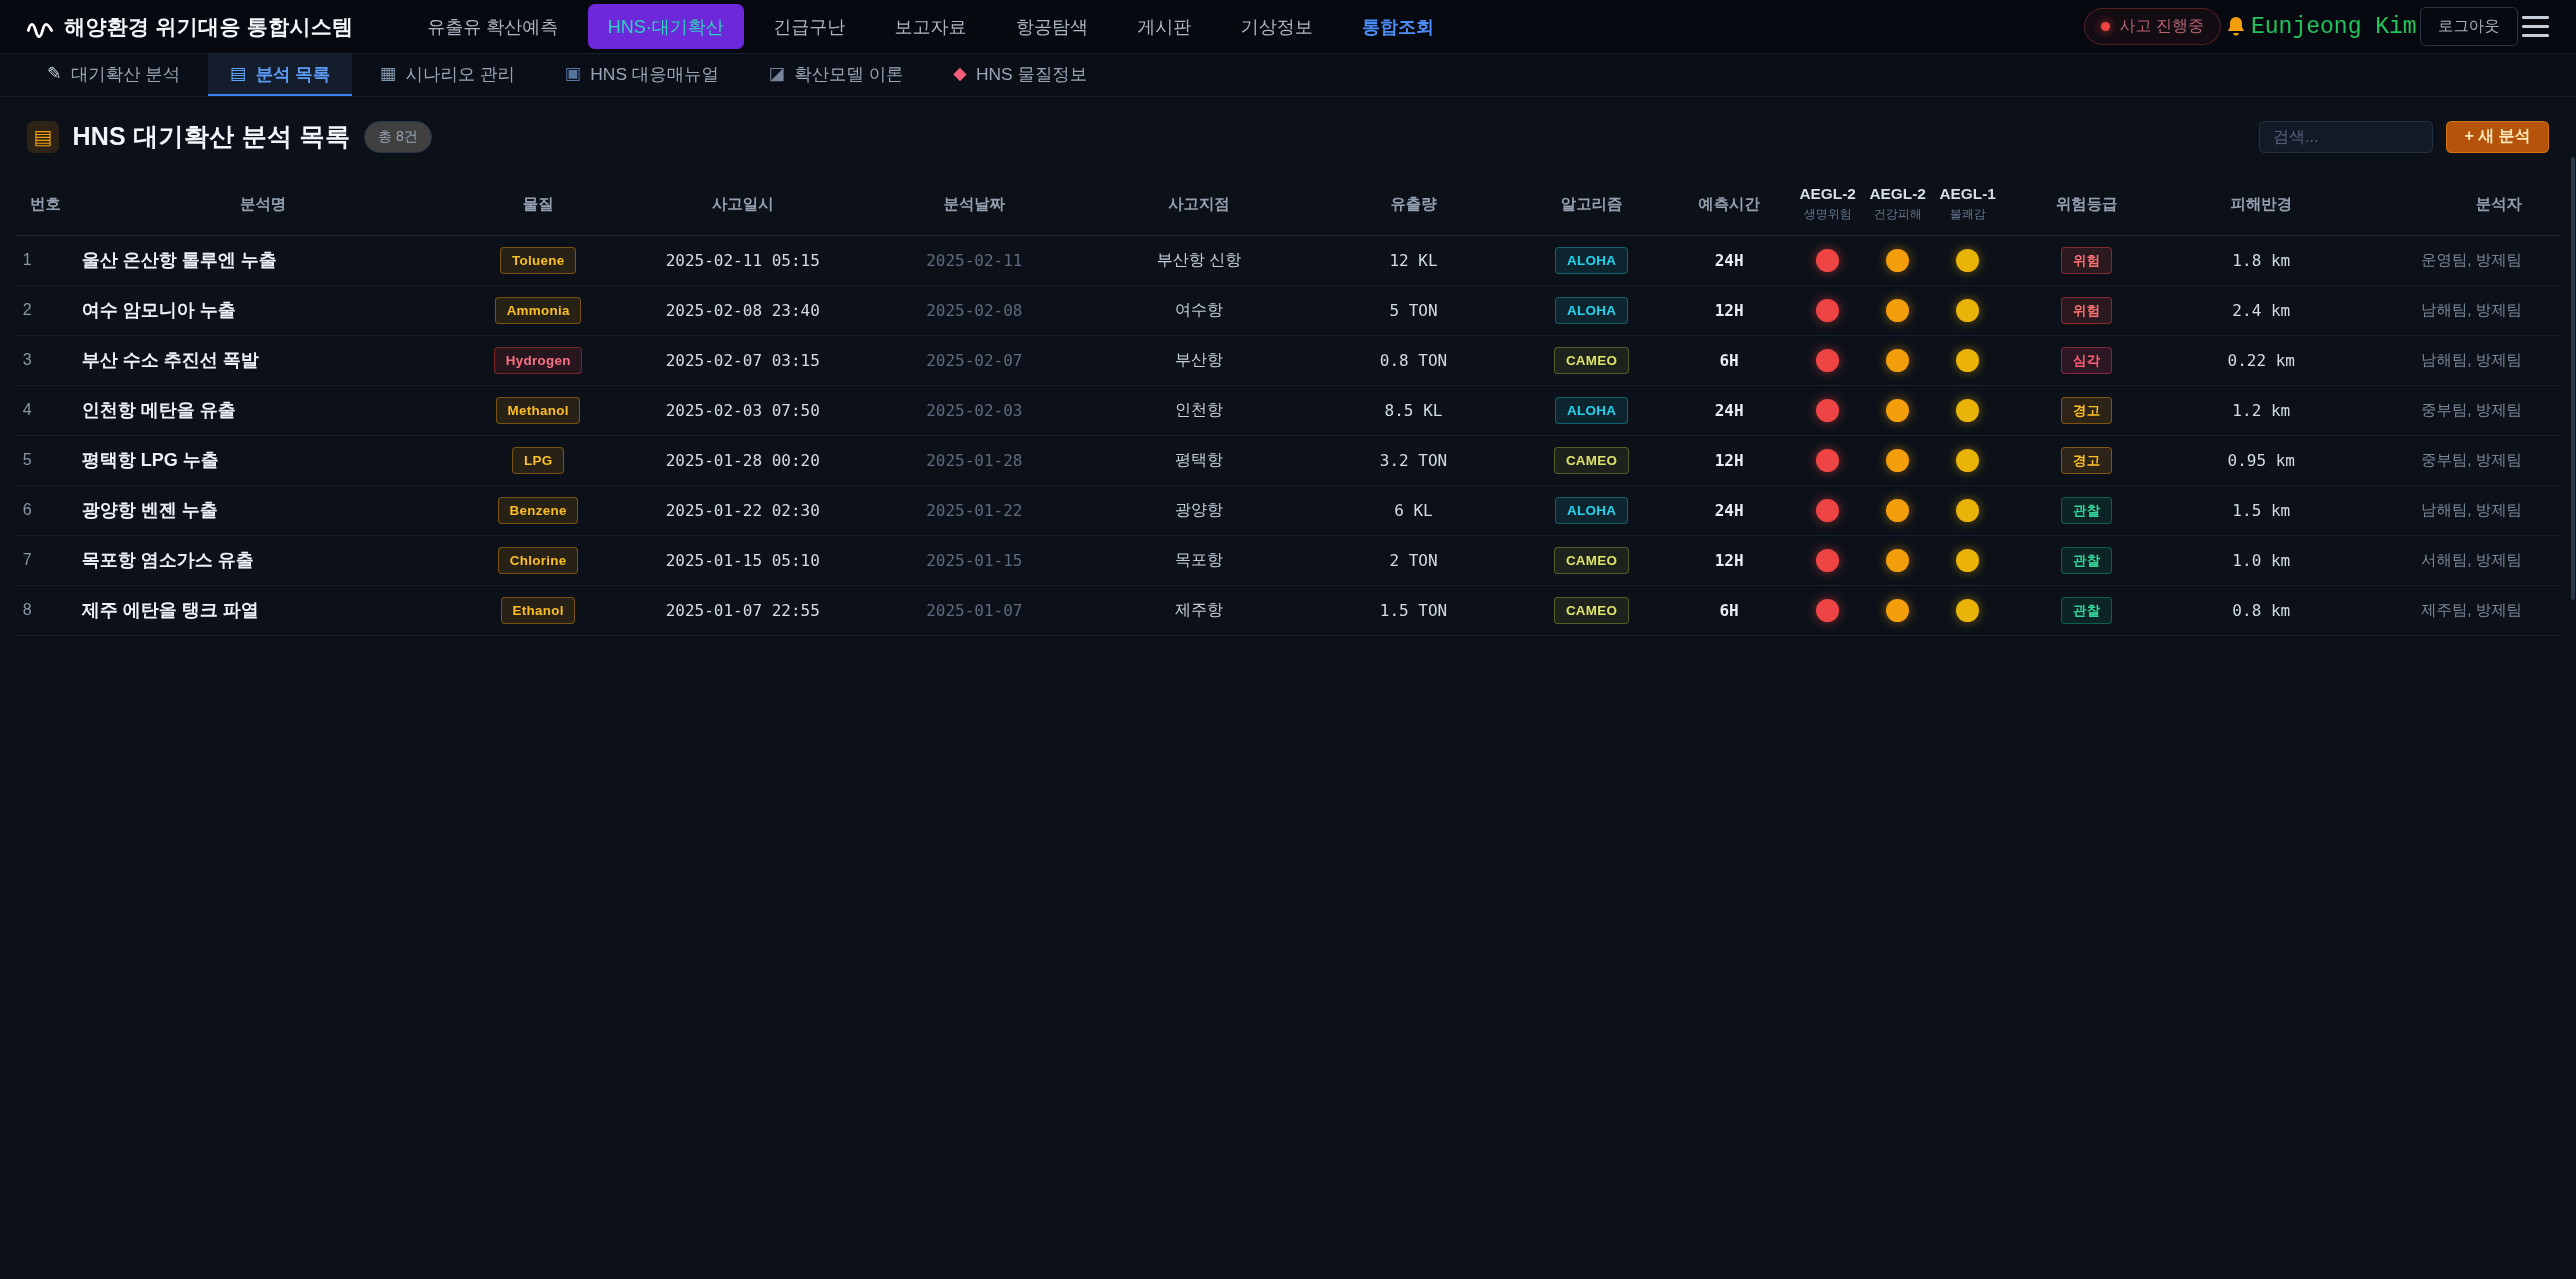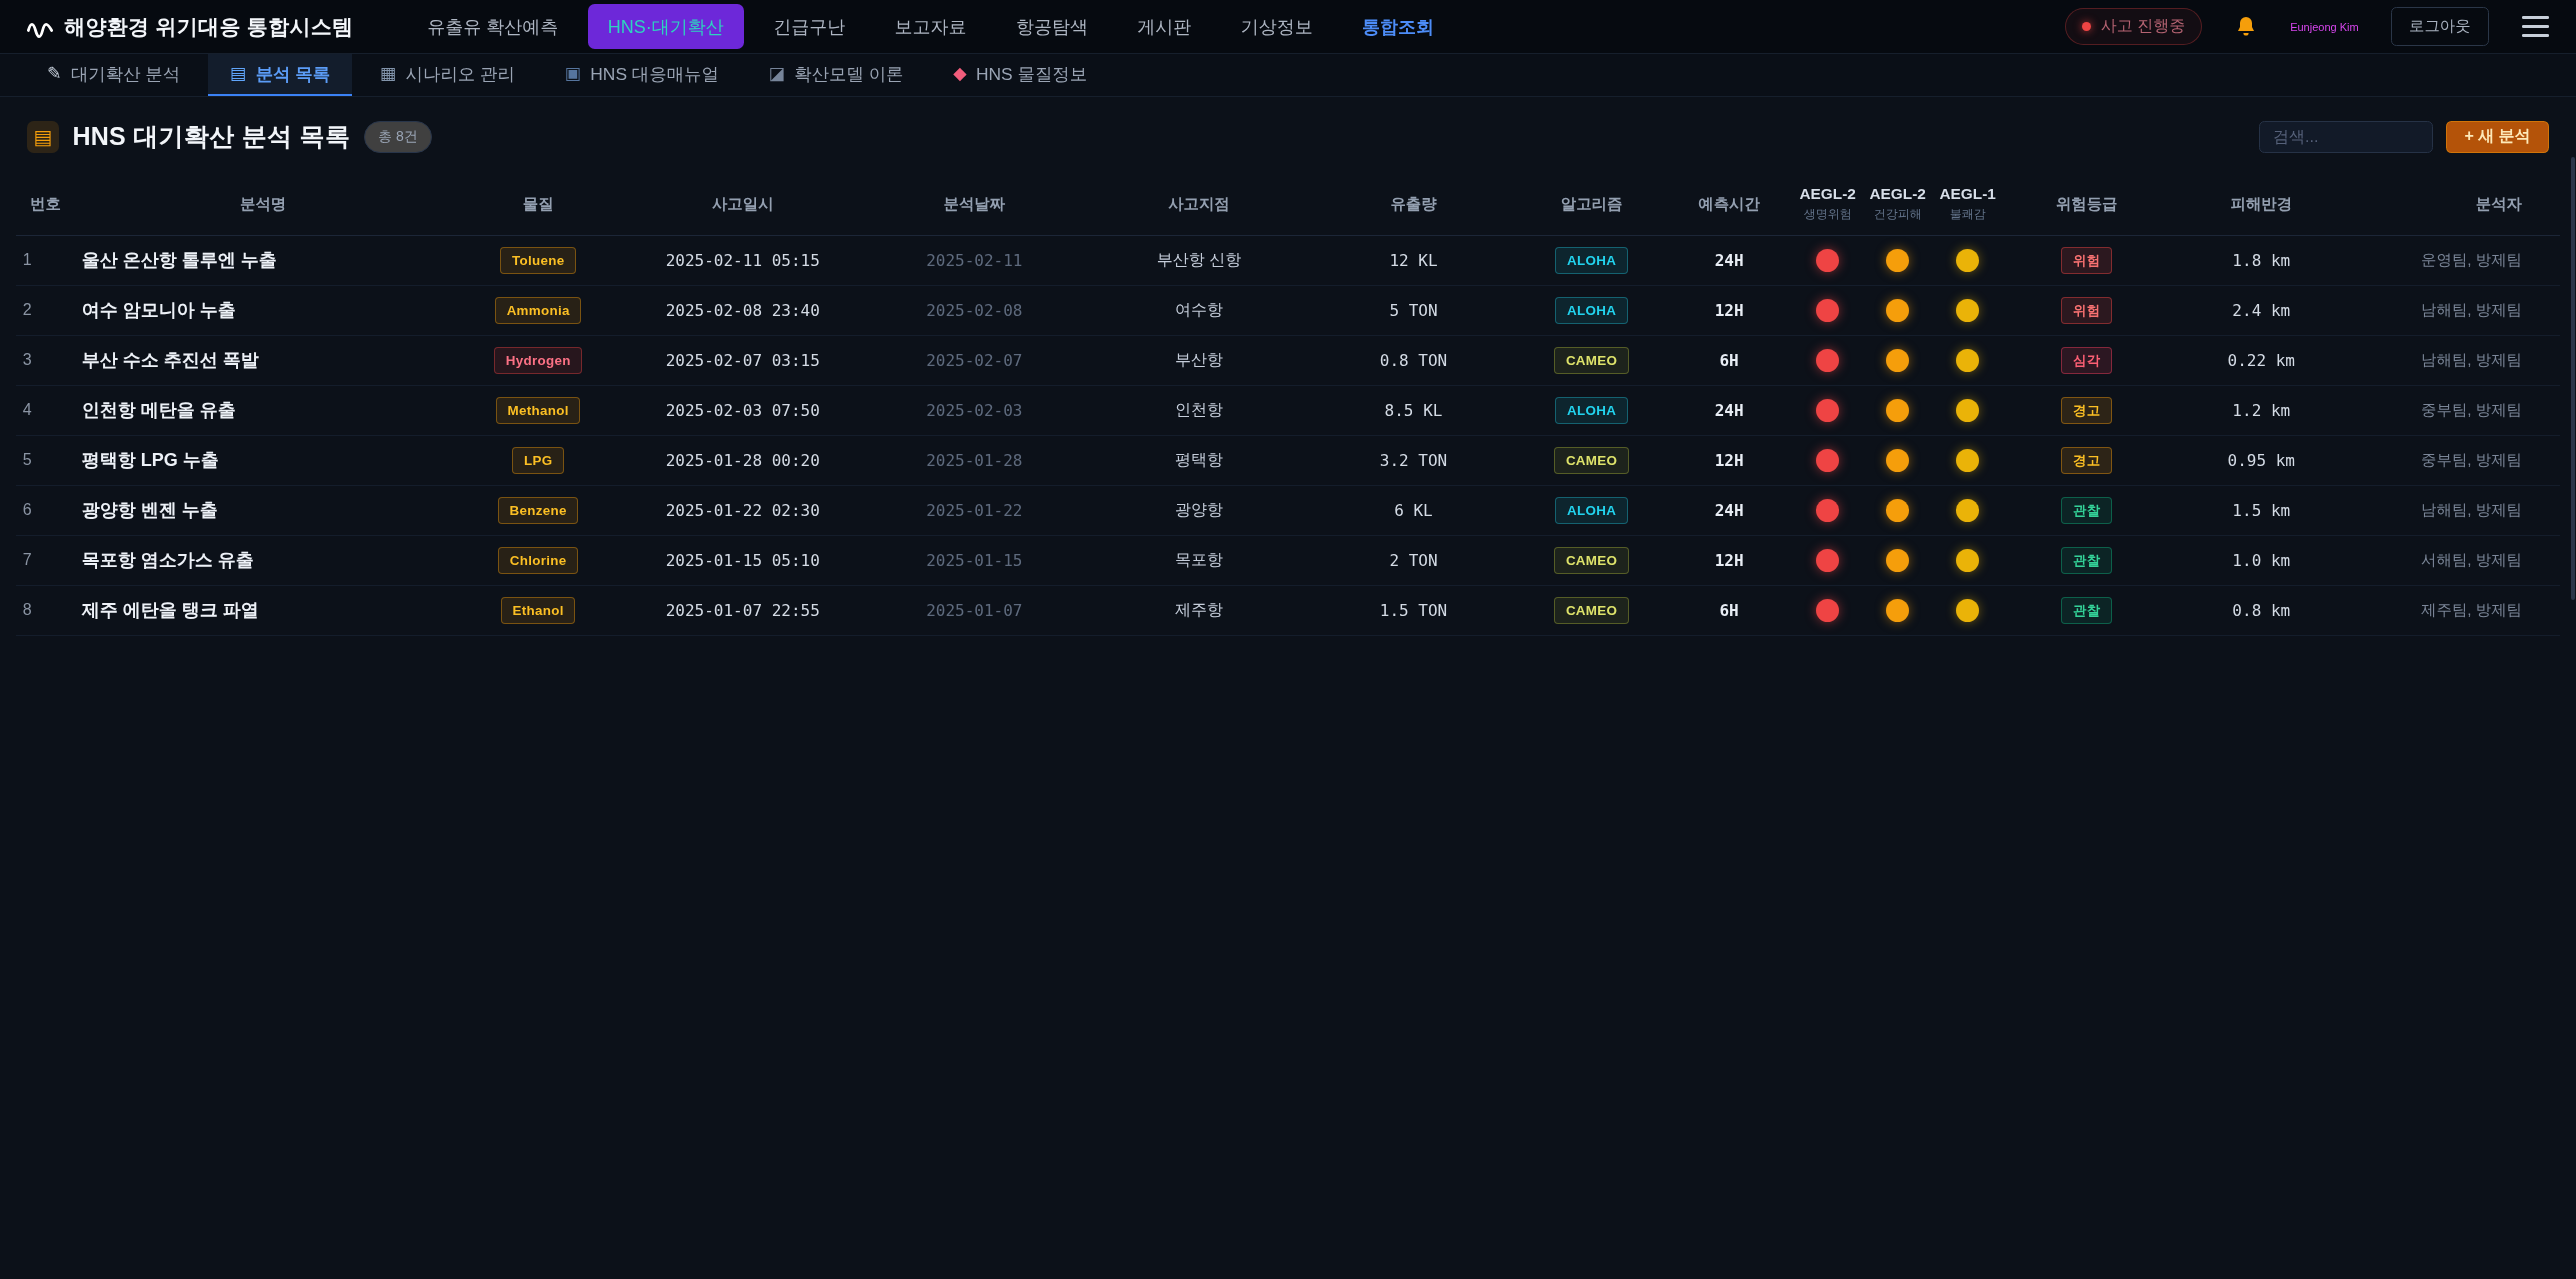--- a/index.html
+++ b/index.html
@@ -17,31 +17,31 @@
   }
   .brand { display: flex; align-items: center; gap: 10.7px; cursor: pointer; }
   .brand-title { font-size: 21px; font-weight: 700; color: #f3f6fa; letter-spacing: 0.3px; }
   .mainnav { display: flex; align-items: center; gap: 9.4px; margin-left: 54px; }
   .nav-item {
     font-size: 18px; color: #aeb6c3; padding: 10.7px 20px; border-radius: 6.7px;
     cursor: pointer; white-space: nowrap;
   }
   .nav-item.active { background: #6d28d9; color: #2dd4bf; font-weight: 400; }
   .nav-item.accent { color: #4d8df8; font-weight: 700; }
-  .topbar-right { margin-left: auto; display: flex; align-items: center; gap: 32px; }
+  .topbar-right { margin-left: auto; display: flex; align-items: center; gap: 3px; }
   .incident-pill {
     display: flex; align-items: center; gap: 9.4px;
     border: 0.7px solid rgba(239,68,68,.30); background: rgba(239,68,68,.06);
     border-radius: 670px; padding: 6.7px 16px;
     font-size: 16px; color: #b56372;
   }
   .incident-dot { width: 9.4px; height: 9.4px; border-radius: 50%; background: #ef4444;
     box-shadow: 0 0 8px rgba(239,68,68,.8); }
   .bell-btn { background: none; border: none; cursor: pointer; display: flex; align-items: center; }
-  .user-name { font-size: 11px; color: #d946ef; }
+  .user-name { font-size: 23px; color: #22c55e; font-family: Liberation Mono, monospace; }
   .logout-btn {
     background: transparent; border: 0.7px solid #2a3648; border-radius: 5.4px;
     color: #a9b2c0; font-size: 15.4px; padding: 8px 17.4px; cursor: pointer;
     font-family: inherit;
   }
   .hamburger { width: 29.5px; display: flex; flex-direction: column; gap: 6px;
     background: none; border: none; cursor: pointer; padding: 4px 1.3px; }
   .hamburger span { height: 2.7px; border-radius: 1.3px; background: #c7cfda; display: block; }
   
   .tabbar {

